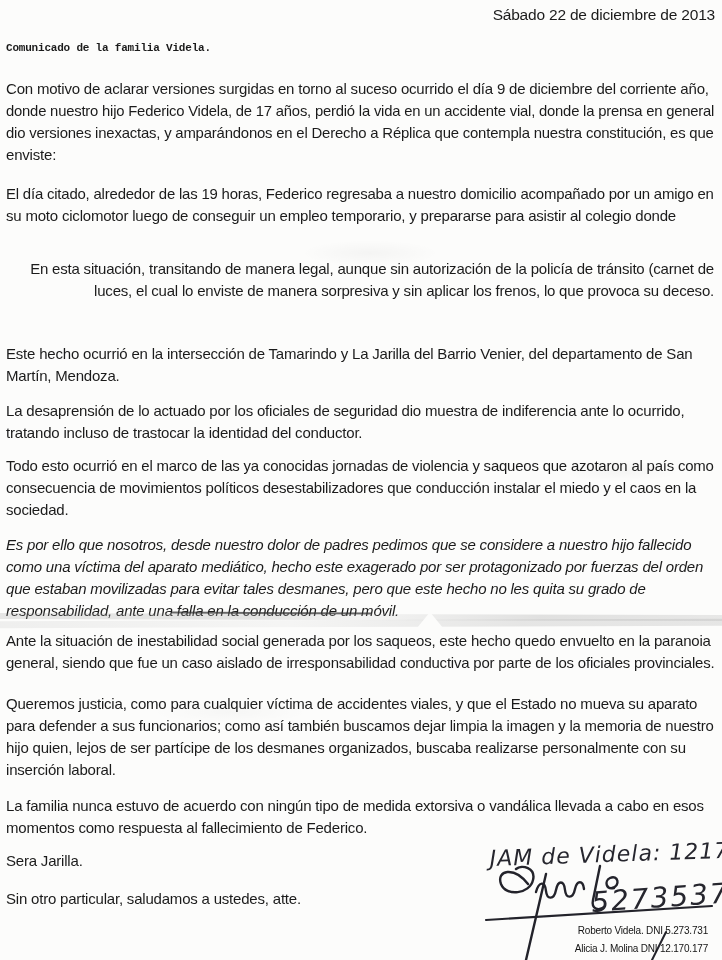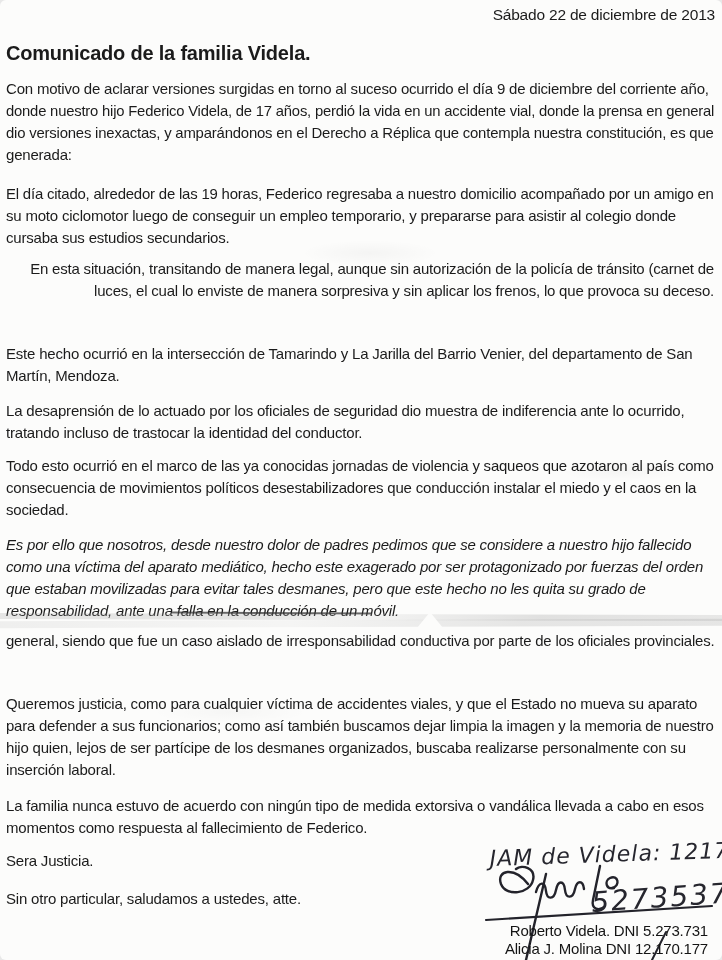--- a/index.html
+++ b/index.html
@@ -4,29 +4,28 @@
 <style>
   html,body{margin:0;padding:0;background:#e8e8e8;}
   .page{
     position:relative;
     width:722px;height:960px;
     margin:0 auto;
     background:#fcfcfb;
     overflow:hidden;
     font-family:"Liberation Sans",sans-serif;
     color:#1b1b1b;
-    border-radius:6px;
   }
   .date{
     position:absolute;top:6px;right:7px;
     font-size:15.5px;letter-spacing:-0.2px;white-space:nowrap;
   }
   .title{
     position:absolute;top:42px;left:6px;
-    font-size:20px;font-weight:bold;letter-spacing:-0.2px;white-space:nowrap;
+    font-size:11px;font-weight:bold;letter-spacing:-0.2px;white-space:nowrap;font-family:Liberation Mono, monospace;
   }
   .para{
     position:absolute;left:6px;width:708px;
   }
   .line{
     display:block;white-space:nowrap;
     font-size:15px;line-height:22px;height:22px;
     letter-spacing:-0.2px;
   }
   
@@ -50,44 +49,43 @@
     background:rgba(55,55,55,.75);transform:rotate(.3deg);
   }
   .smudge{position:absolute;border-radius:50%;pointer-events:none;}
   .smudge.s1{left:300px;top:240px;width:140px;height:26px;background:radial-gradient(ellipse at center,rgba(0,0,0,.03),transparent 70%);}
   .smudge.s2{left:560px;top:460px;width:120px;height:22px;background:radial-gradient(ellipse at center,rgba(0,0,0,.03),transparent 70%);}
   .smudge.s3{left:150px;top:700px;width:160px;height:24px;background:radial-gradient(ellipse at center,rgba(0,0,0,.025),transparent 70%);}
   .sig-svg{position:absolute;left:470px;top:840px;width:252px;height:120px;}
   .sig-svg text{font-family:"DejaVu Sans",sans-serif;font-style:italic;fill:#26262e;}
   .signers{
     position:absolute;right:14px;top:922px;
-    text-align:right;font-size:15px;line-height:18px;
+    text-align:right;font-size:10px;line-height:18px;
     letter-spacing:-0.2px;color:#141414;
   }
 </style>
 </head>
 <body>
 
 <div class="page">
 
   <div class="date">Sábado 22 de diciembre de 2013</div>
 
   <div class="title">Comunicado de la familia Videla.</div>
 
   <div>
       <div class="para" style="top: 78px;">
         <div class="line">Con motivo de aclarar versiones surgidas en torno al suceso ocurrido el día 9 de diciembre del corriente año,</div>
         <div class="line" style="transform: scaleX(0.987448); transform-origin: 0px 0px;">donde nuestro hijo Federico Videla, de 17 años, perdió la vida en un accidente vial, donde la prensa en general</div>
         <div class="line" style="transform: scaleX(0.992987); transform-origin: 0px 0px;">dio versiones inexactas, y amparándonos en el Derecho a Réplica que contempla nuestra constitución, es que</div>
-        <div class="line">generada:</div>
+        <div class="line">enviste:</div>
       </div>
       <div class="para" style="top: 183px;">
         <div class="line" style="transform: scaleX(0.995781); transform-origin: 0px 0px;">El día citado, alrededor de las 19 horas, Federico regresaba a nuestro domicilio acompañado por un amigo en</div>
         <div class="line">su moto ciclomotor luego de conseguir un empleo temporario, y prepararse para asistir al colegio donde</div>
-        <div class="line">cursaba sus estudios secundarios.</div>
       </div>
       <div class="para" style="top: 258px; text-align: right;">
         <div class="line">En esta situación, transitando de manera legal, aunque sin autorización de la policía de tránsito (carnet de</div>
         <div class="line">luces, el cual lo enviste de manera sorpresiva y sin aplicar los frenos, lo que provoca su deceso.</div>
       </div>
       <div class="para" style="top: 343px;">
         <div class="line">Este hecho ocurrió en la intersección de Tamarindo y La Jarilla del Barrio Venier, del departamento de San</div>
         <div class="line">Martín, Mendoza.</div>
       </div>
       <div class="para" style="top: 400px;">
@@ -99,34 +97,35 @@
         <div class="line">consecuencia de movimientos políticos desestabilizadores que conducción instalar el miedo y el caos en la</div>
         <div class="line">sociedad.</div>
       </div>
       <div class="para" style="top: 534px; font-style: italic;">
         <div class="line">Es por ello que nosotros, desde nuestro dolor de padres pedimos que se considere a nuestro hijo fallecido</div>
         <div class="line">como una víctima del aparato mediático, hecho este exagerado por ser protagonizado por fuerzas del orden</div>
         <div class="line">que estaban movilizadas para evitar tales desmanes, pero que este hecho no les quita su grado de</div>
         <div class="line">responsabilidad, ante una falla en la conducción de un móvil.</div>
       </div>
       <div class="para" style="top: 630px;">
+        <div class="line">Ante la situación de inestabilidad social generada por los saqueos, este hecho quedo envuelto en la paranoia</div>
         <div class="line" style="transform: scaleX(0.995781); transform-origin: 0px 0px;">general, siendo que fue un caso aislado de irresponsabilidad conductiva por parte de los oficiales provinciales.</div>
       </div>
       <div class="para" style="top: 693px;">
         <div class="line">Queremos justicia, como para cualquier víctima de accidentes viales, y que el Estado no mueva su aparato</div>
         <div class="line" style="transform: scaleX(0.994382); transform-origin: 0px 0px;">para defender a sus funcionarios; como así también buscamos dejar limpia la imagen y la memoria de nuestro</div>
         <div class="line">hijo quien, lejos de ser partícipe de los desmanes organizados, buscaba realizarse personalmente con su</div>
         <div class="line">inserción laboral.</div>
       </div>
       <div class="para" style="top: 795px;">
         <div class="line">La familia nunca estuvo de acuerdo con ningún tipo de medida extorsiva o vandálica llevada a cabo en esos</div>
         <div class="line">momentos como respuesta al fallecimiento de Federico.</div>
       </div>
       <div class="para" style="top: 850px;">
-        <div class="line">Sera Justicia.</div>
+        <div class="line">Sera Jarilla.</div>
       </div>
       <div class="para" style="top: 888px;">
         <div class="line">Sin otro particular, saludamos a ustedes, atte.</div>
       </div>
     </div>
 
   <div class="pen-underline"></div>
   <div class="crease-strip1"></div>
   <div class="crease-strip2"></div>
   <div class="crease-notch"></div>

